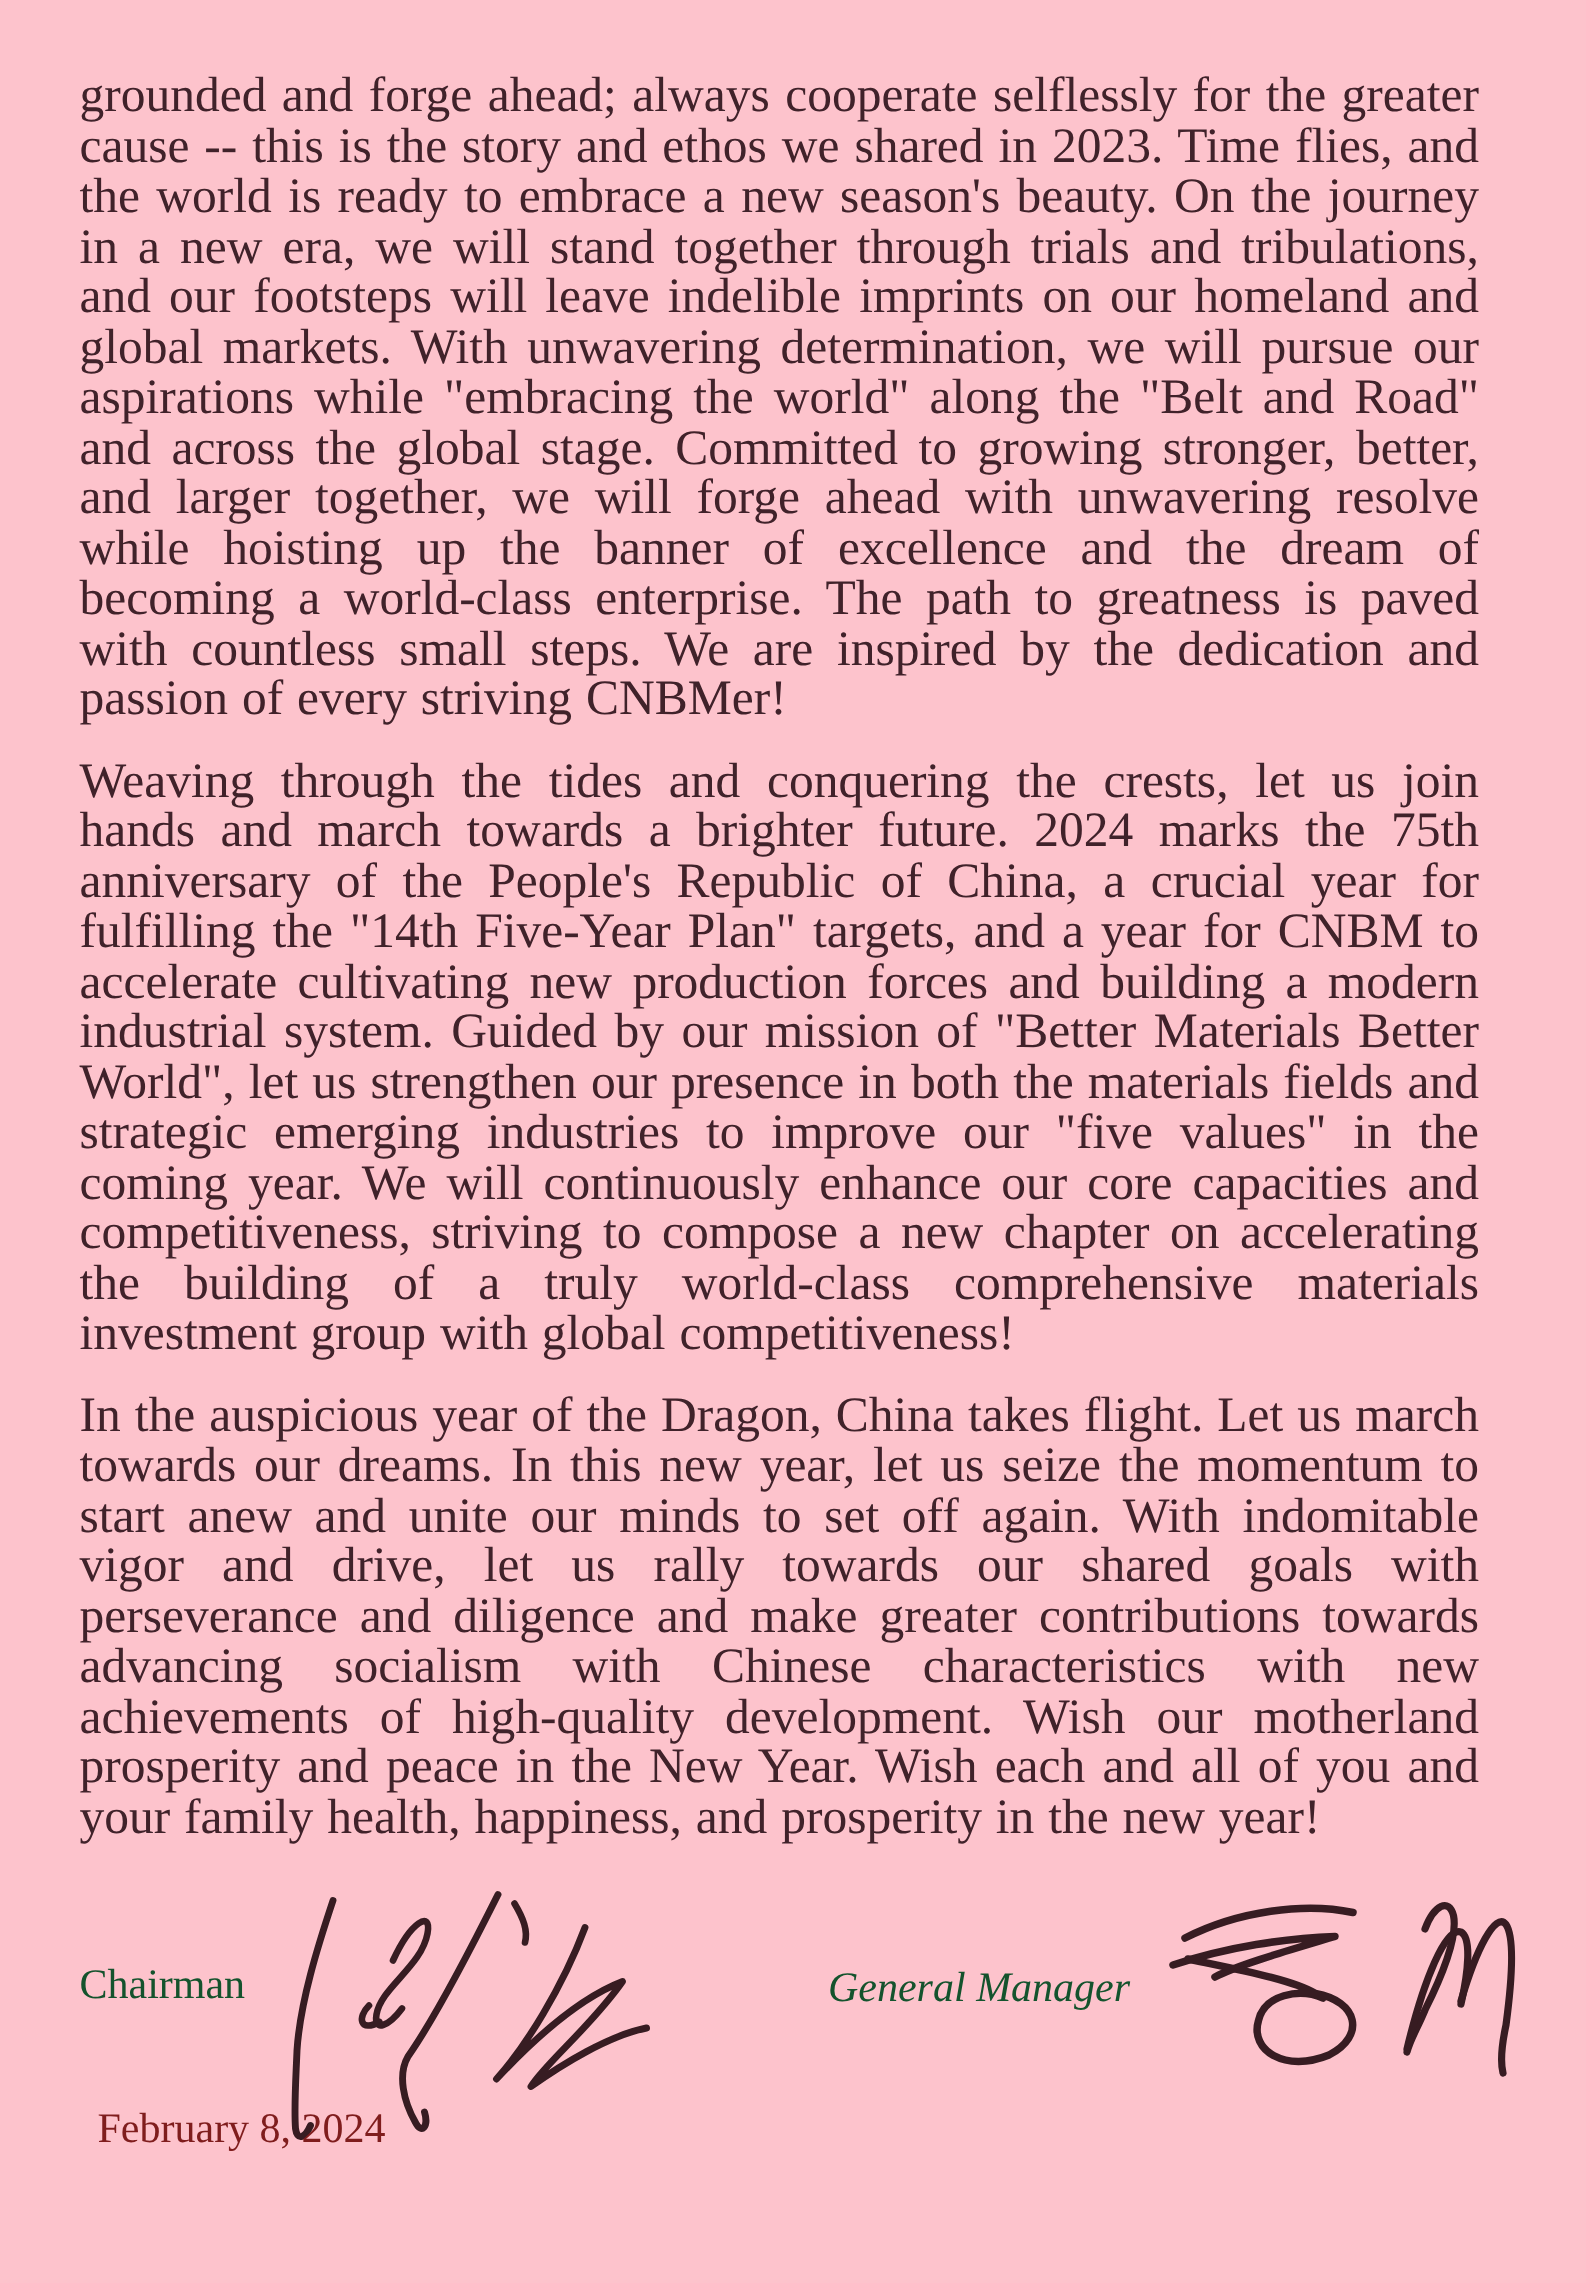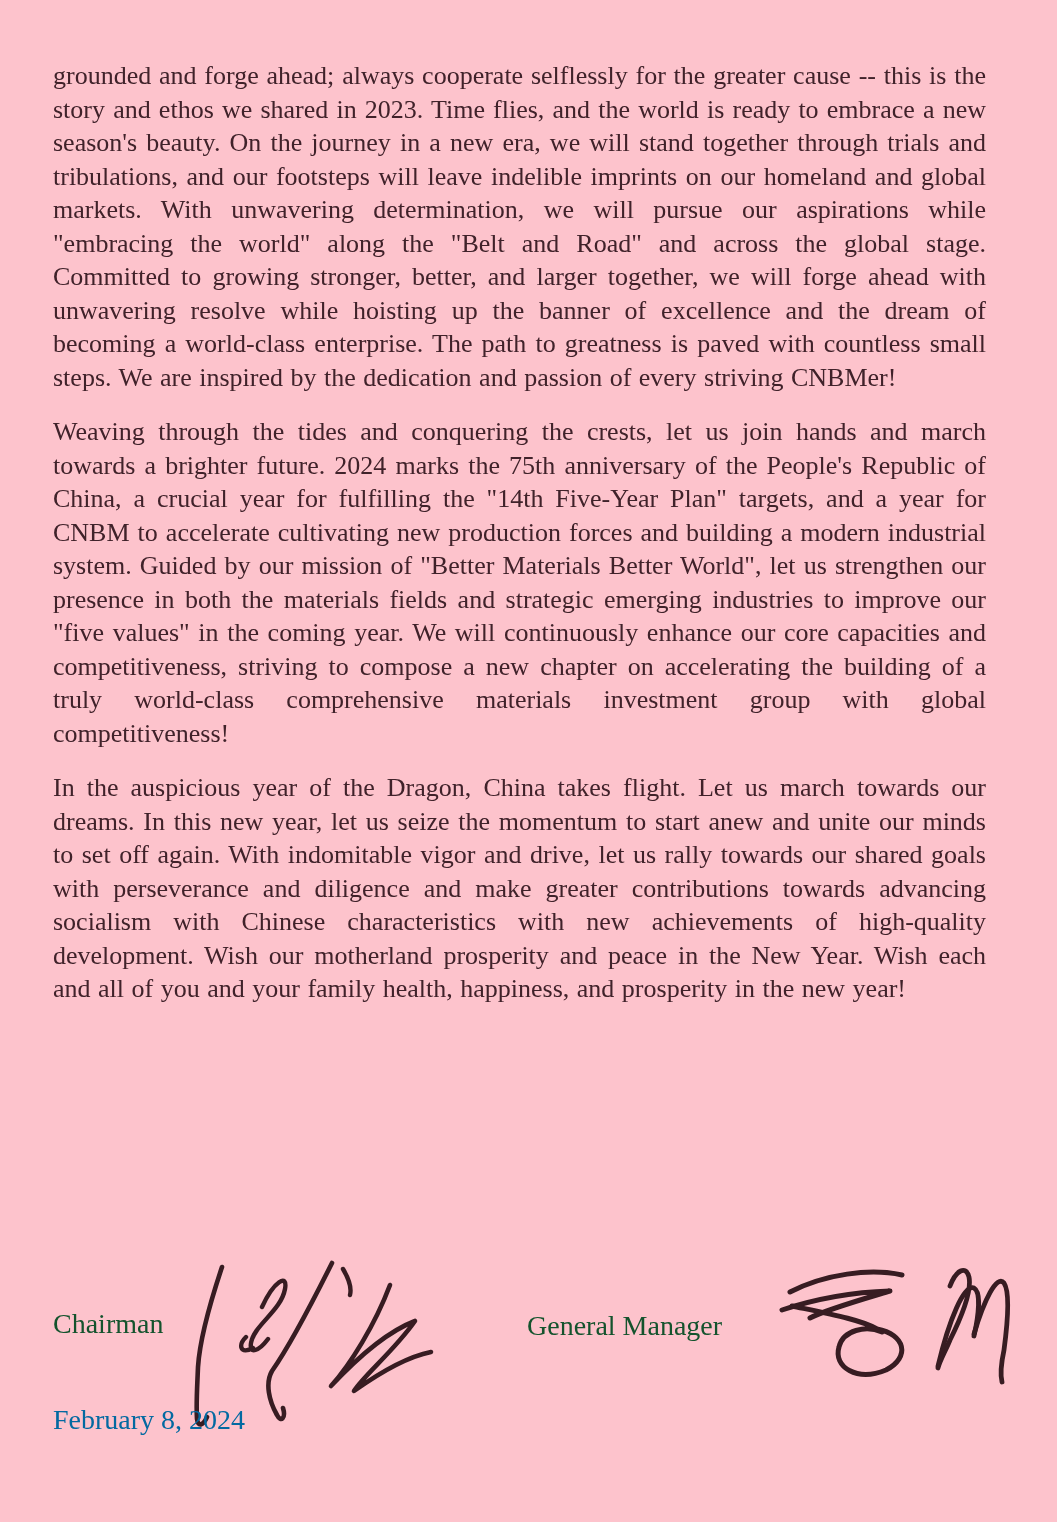--- a/index.html
+++ b/index.html
@@ -14,39 +14,39 @@
     background: #fdc3cc;
     color: #40222a;
     overflow: hidden;
   }
   .body-text {
     position: absolute;
     left: 53px; top: 48px;
     width: 933px;
   }
   .para {
-    font-size: 26px;
+    font-size: 33px;
     line-height: 33.5px;
     text-align: justify;
-    margin: 11px 0 21px 0;
+    margin: 0 0 21px 0;
     word-spacing: 1px;
   }
   .sig-label {
     position: absolute;
     font-size: 28px;
     color: #14532d;
     white-space: nowrap;
   }
   .chairman-label   { left: 53px;  top: 1308px; }
-  .gm-label         { left: 527px; top: 1310px; }
+  .gm-label         { left: 552px; top: 1310px; font-style: italic; }
   .date-line {
     position: absolute;
-    left: 53px; top: 1404px;
+    left: 65px; top: 1404px;
     font-size: 28px;
-    color: #0369a1;
+    color: #7f1d1d;
     white-space: nowrap;
   }
   .sig-svg { position: absolute; }
   .chairman-sig { left: 188px; top: 1255px; }
   .gm-sig       { left: 770px; top: 1258px; }
   .sig-svg path {
     fill: none;
     stroke: #371c22;
     stroke-linecap: round;
     stroke-linejoin: round;

